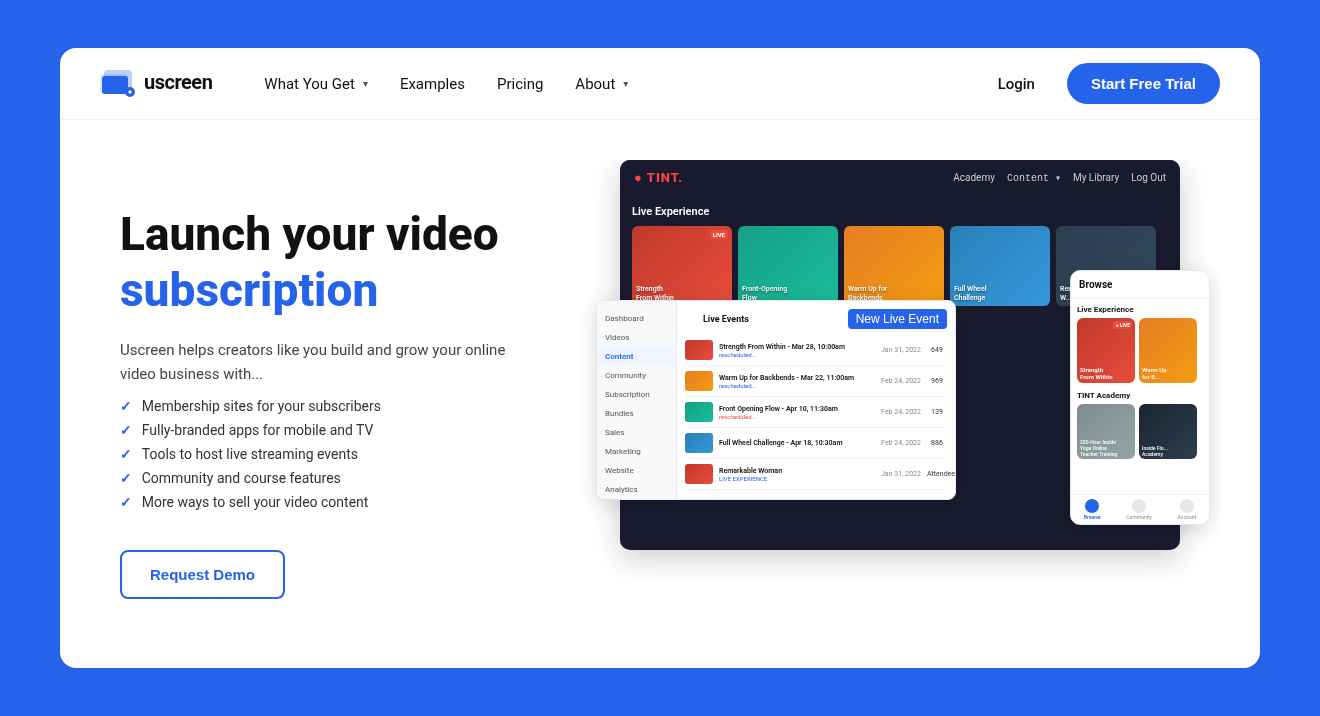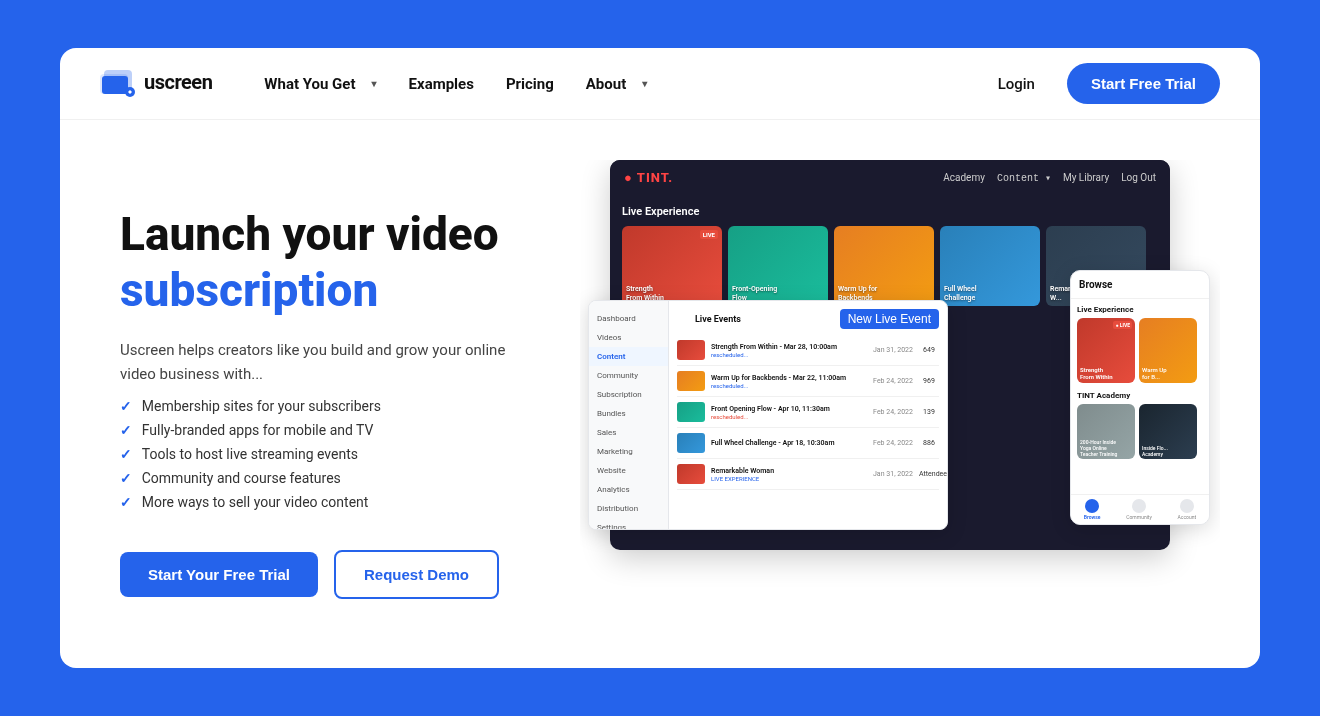--- a/index.html
+++ b/index.html
@@ -59,24 +59,24 @@
     }
     .nav {
       display: flex;
       align-items: center;
       gap: 8px;
       flex: 1;
     }
     .nav-item {
       display: flex;
       align-items: center;
-      gap: 16px;
+      gap: 8px;
       padding: 8px 12px;
       font-size: 15px;
-      font-weight: 700;
+      font-weight: 400;
       color: #111;
       cursor: pointer;
       border-radius: 6px;
       white-space: nowrap;
     }
     .chevron {
       font-size: 10px;
       color: #555;
     }
     .header-right {
@@ -191,31 +191,31 @@
       overflow: hidden;
     }
     .screenshot-main {
       width: 560px;
       height: 390px;
       background: #1a1a2e;
       border-radius: 10px;
       overflow: hidden;
       position: absolute;
       top: 0;
-      left: 30px;
+      left: 40px;
       box-shadow: 0 8px 30px rgba(0,0,0,0.2);
     }
     .screenshot-overlay1 {
       width: 360px;
-      height: 230px;
+      height: 200px;
       background: #fff;
       border-radius: 8px;
       position: absolute;
       top: 140px;
-      left: 8px;
+      left: 16px;
       box-shadow: 0 4px 20px rgba(0,0,0,0.15);
       overflow: hidden;
       border: 1px solid #e5e7eb;
     }
     .screenshot-overlay2 {
       width: 140px;
       height: 250px;
       background: #fff;
       border-radius: 8px;
       position: absolute;
@@ -482,21 +482,20 @@
           <li>
             <span class="check-icon">✓</span>
             <span>Community and course features</span>
           </li>
           <li>
             <span class="check-icon">✓</span>
             <span>More ways to sell your video content</span>
           </li>
         </ul>
         <div class="btn-group">
-          <button class="btn-solid">Start Your Free Trial</button>
           <button class="btn-outline">Request Demo</button>
         </div>
       </div>
 
       <div class="right-panel">
 
         <div class="screenshot-main">
           <div class="tint-header">
             <div class="tint-logo">
               <span style="color:#ff4444;">●</span>

